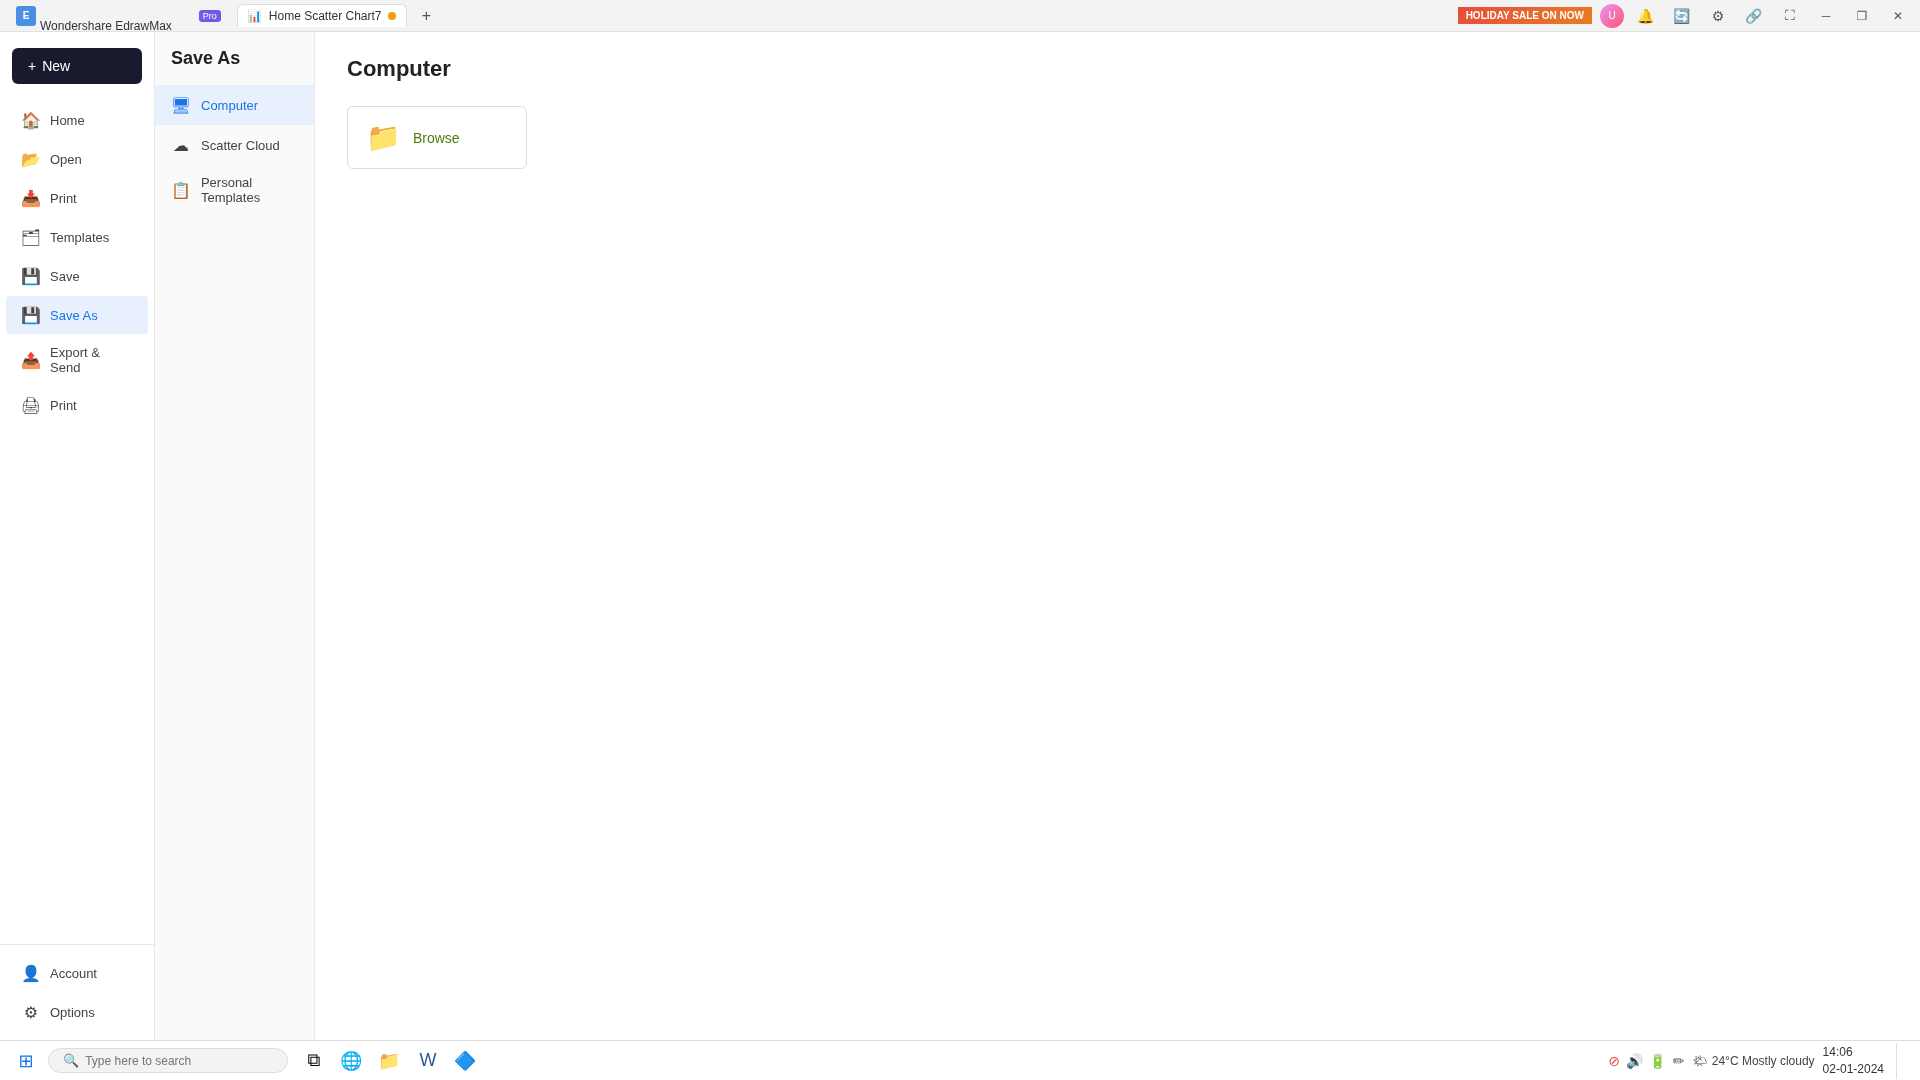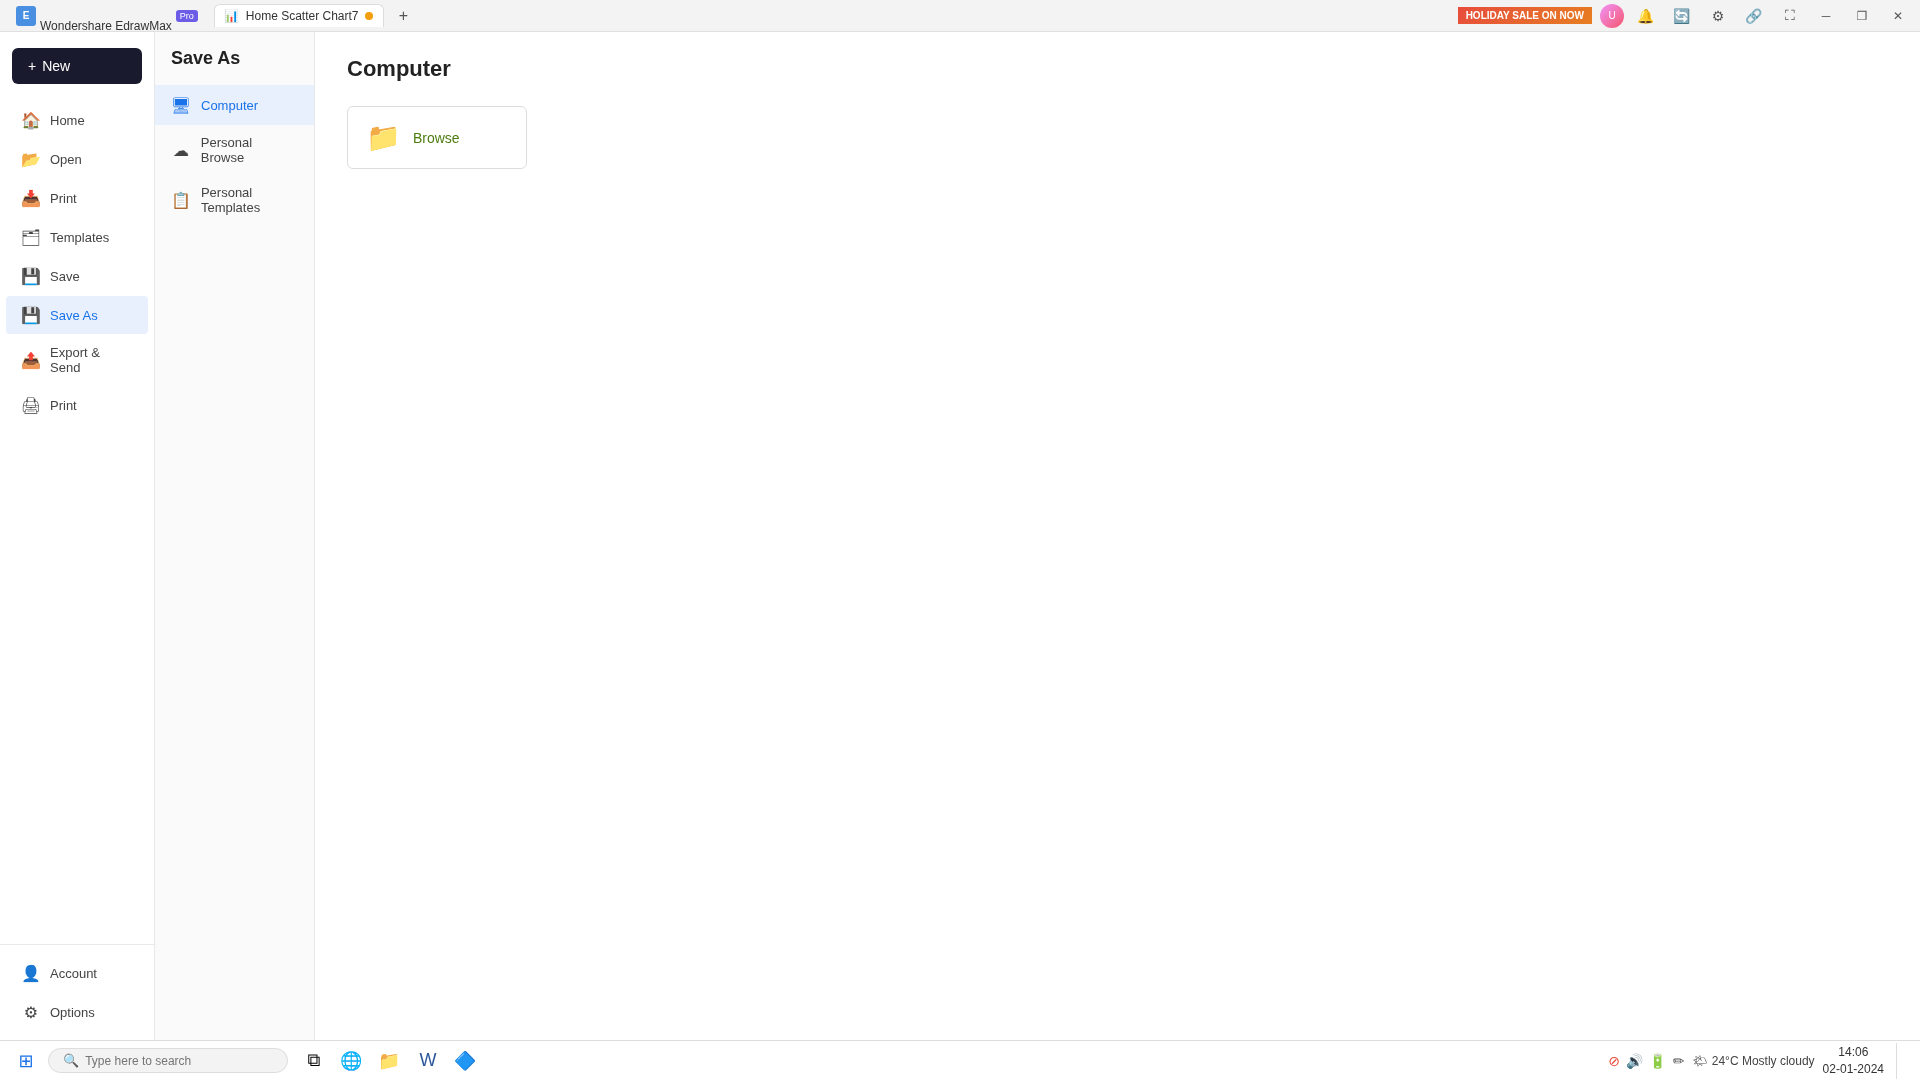--- a/index.html
+++ b/index.html
@@ -40,21 +40,21 @@
       cursor: pointer; font-size: 16px; color: #555; display: flex; align-items: center; justify-content: center;
     }
     .app-tab {
       display: flex; align-items: center; gap: 4px; padding: 4px 8px; font-size: 12px; color: #444;
     }
     .app-logo {
       width: 20px; height: 20px; background: #4a90e2; border-radius: 3px; display: flex; align-items: center; justify-content: center;
       color: white; font-size: 10px; font-weight: bold;
     }
     .pro-badge {
-      background: #6c5ce7; color: white; font-size: 9px; padding: 1px 4px; border-radius: 3px;
+      background: #6c5ce7; color: white; font-size: 9px; padding: 1px 4px; border-radius: 3px; margin-left: 23px;
     }
     .holiday-btn {
       background: linear-gradient(135deg, #e74c3c, #e67e22);
       color: white; border: none; border-radius: 0;
       padding: 3px 8px; font-size: 10px; font-weight: bold; cursor: pointer;
     }
     .titlebar-icon {
       width: 28px; height: 28px; border-radius: 4px; display: flex; align-items: center; justify-content: center;
       font-size: 14px; cursor: pointer; color: #555;
     }
@@ -226,21 +226,21 @@
       width: 36px; height: 36px; border-radius: 4px; display: flex; align-items: center; justify-content: center;
       cursor: pointer; font-size: 18px;
     }
     .taskbar-right {
       margin-left: auto; display: flex; align-items: center; gap: 8px;
     }
     .system-tray {
       display: flex; align-items: center; gap: 6px; font-size: 12px; color: #444;
     }
     .clock {
-      text-align: center; font-size: 12px; color: #333; line-height: 1.4;
+      text-align: left; font-size: 12px; color: #333; line-height: 1.4;
     }
     .taskbar-corner {
       width: 16px; height: 36px; border-left: 1px solid #ddd; margin-left: 4px; cursor: pointer;
     }
     .weather-info { font-size: 12px; color: #444; display: flex; align-items: center; gap: 4px; }
     .tray-icon { font-size: 14px; color: #555; cursor: pointer; }
   </style>
 </head>
 <body>
 
@@ -326,21 +326,21 @@
   </div>
 
   <div class="save-as-panel">
     <div class="save-as-title">Save As</div>
     <div class="save-as-item active">
       <span class="sai-icon">🖥</span>
       <span>Computer</span>
     </div>
     <div class="save-as-item">
       <span class="sai-icon">☁</span>
-      <span>Personal Browse</span>
+      <span>Scatter Cloud</span>
     </div>
     <div class="save-as-item">
       <span class="sai-icon">📋</span>
       <span>Personal Templates</span>
     </div>
   </div>
 
   <div class="content-area">
     <div class="content-title">Computer</div>
     <div class="browse-card">

